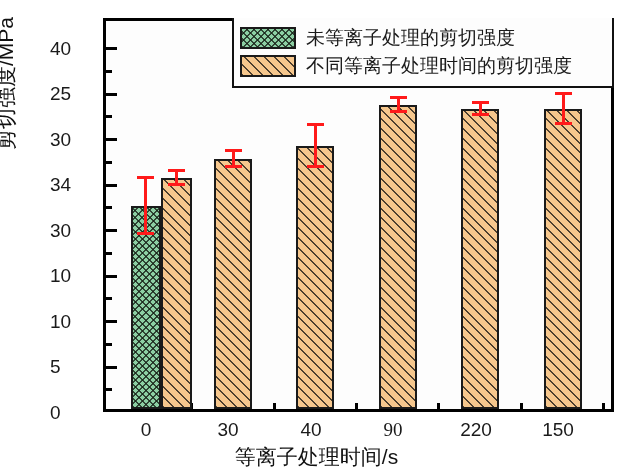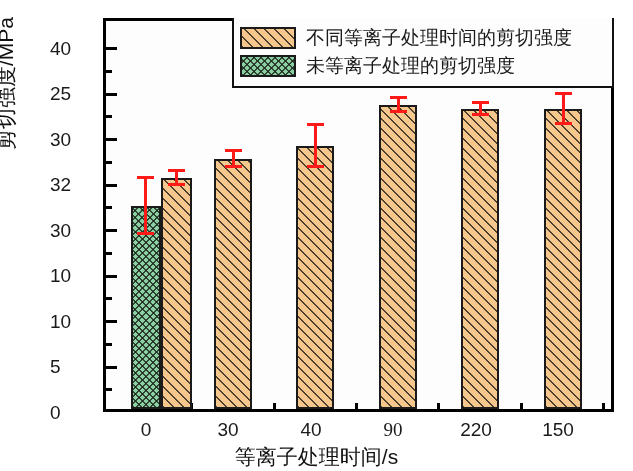--- a/index.html
+++ b/index.html
@@ -165,21 +165,21 @@
 </head>
 <body>
 
 <div id="figure">
 
   <div id="y-axis-title">剪切强度/MPa</div>
 
   <div class="ytick-label" style="left:50px;top:38px;">40</div>
   <div class="ytick-label" style="left:50px;top:83px;">25</div>
   <div class="ytick-label" style="left:50px;top:129px;">30</div>
-  <div class="ytick-label" style="left:50px;top:174px;">32</div>
+  <div class="ytick-label" style="left:50px;top:174px;">34</div>
   <div class="ytick-label" style="left:50px;top:220px;">30</div>
   <div class="ytick-label" style="left:50px;top:265px;">10</div>
   <div class="ytick-label" style="left:50px;top:311px;">10</div>
   <div class="ytick-label" style="left:50px;top:356px;">5</div>
   <div class="ytick-label" style="left:50px;top:402px;">0</div>
 
   <div class="xtick-label" style="left:116px;top:419px;">0</div>
   <div class="xtick-label" style="left:198px;top:419px;">30</div>
   <div class="xtick-label" style="left:281px;top:419px;">40</div>
   <div class="xtick-label" style="left:363px;top:419px;font-family:Liberation Serif, serif;">90</div>
@@ -263,22 +263,22 @@
 
       <div class="errbar" style="left:456px;bottom:284px;height:32px;"></div>
       <div class="errcap" style="left:449px;bottom:314px;"></div>
       <div class="errcap" style="left:449px;bottom:284px;"></div>
 
     </div>
   </div>
 
   <div id="legend">
     <div class="legend-row">
+      <div class="legend-swatch green"></div>
+      <div class="legend-text">未等离子处理的剪切强度</div>
+    </div>
+    <div class="legend-row">
       <div class="legend-swatch orange"></div>
       <div class="legend-text">不同等离子处理时间的剪切强度</div>
     </div>
-    <div class="legend-row">
-      <div class="legend-swatch green"></div>
-      <div class="legend-text">未等离子处理的剪切强度</div>
-    </div>
   </div>
 
 </div>
 
 </body></html>

